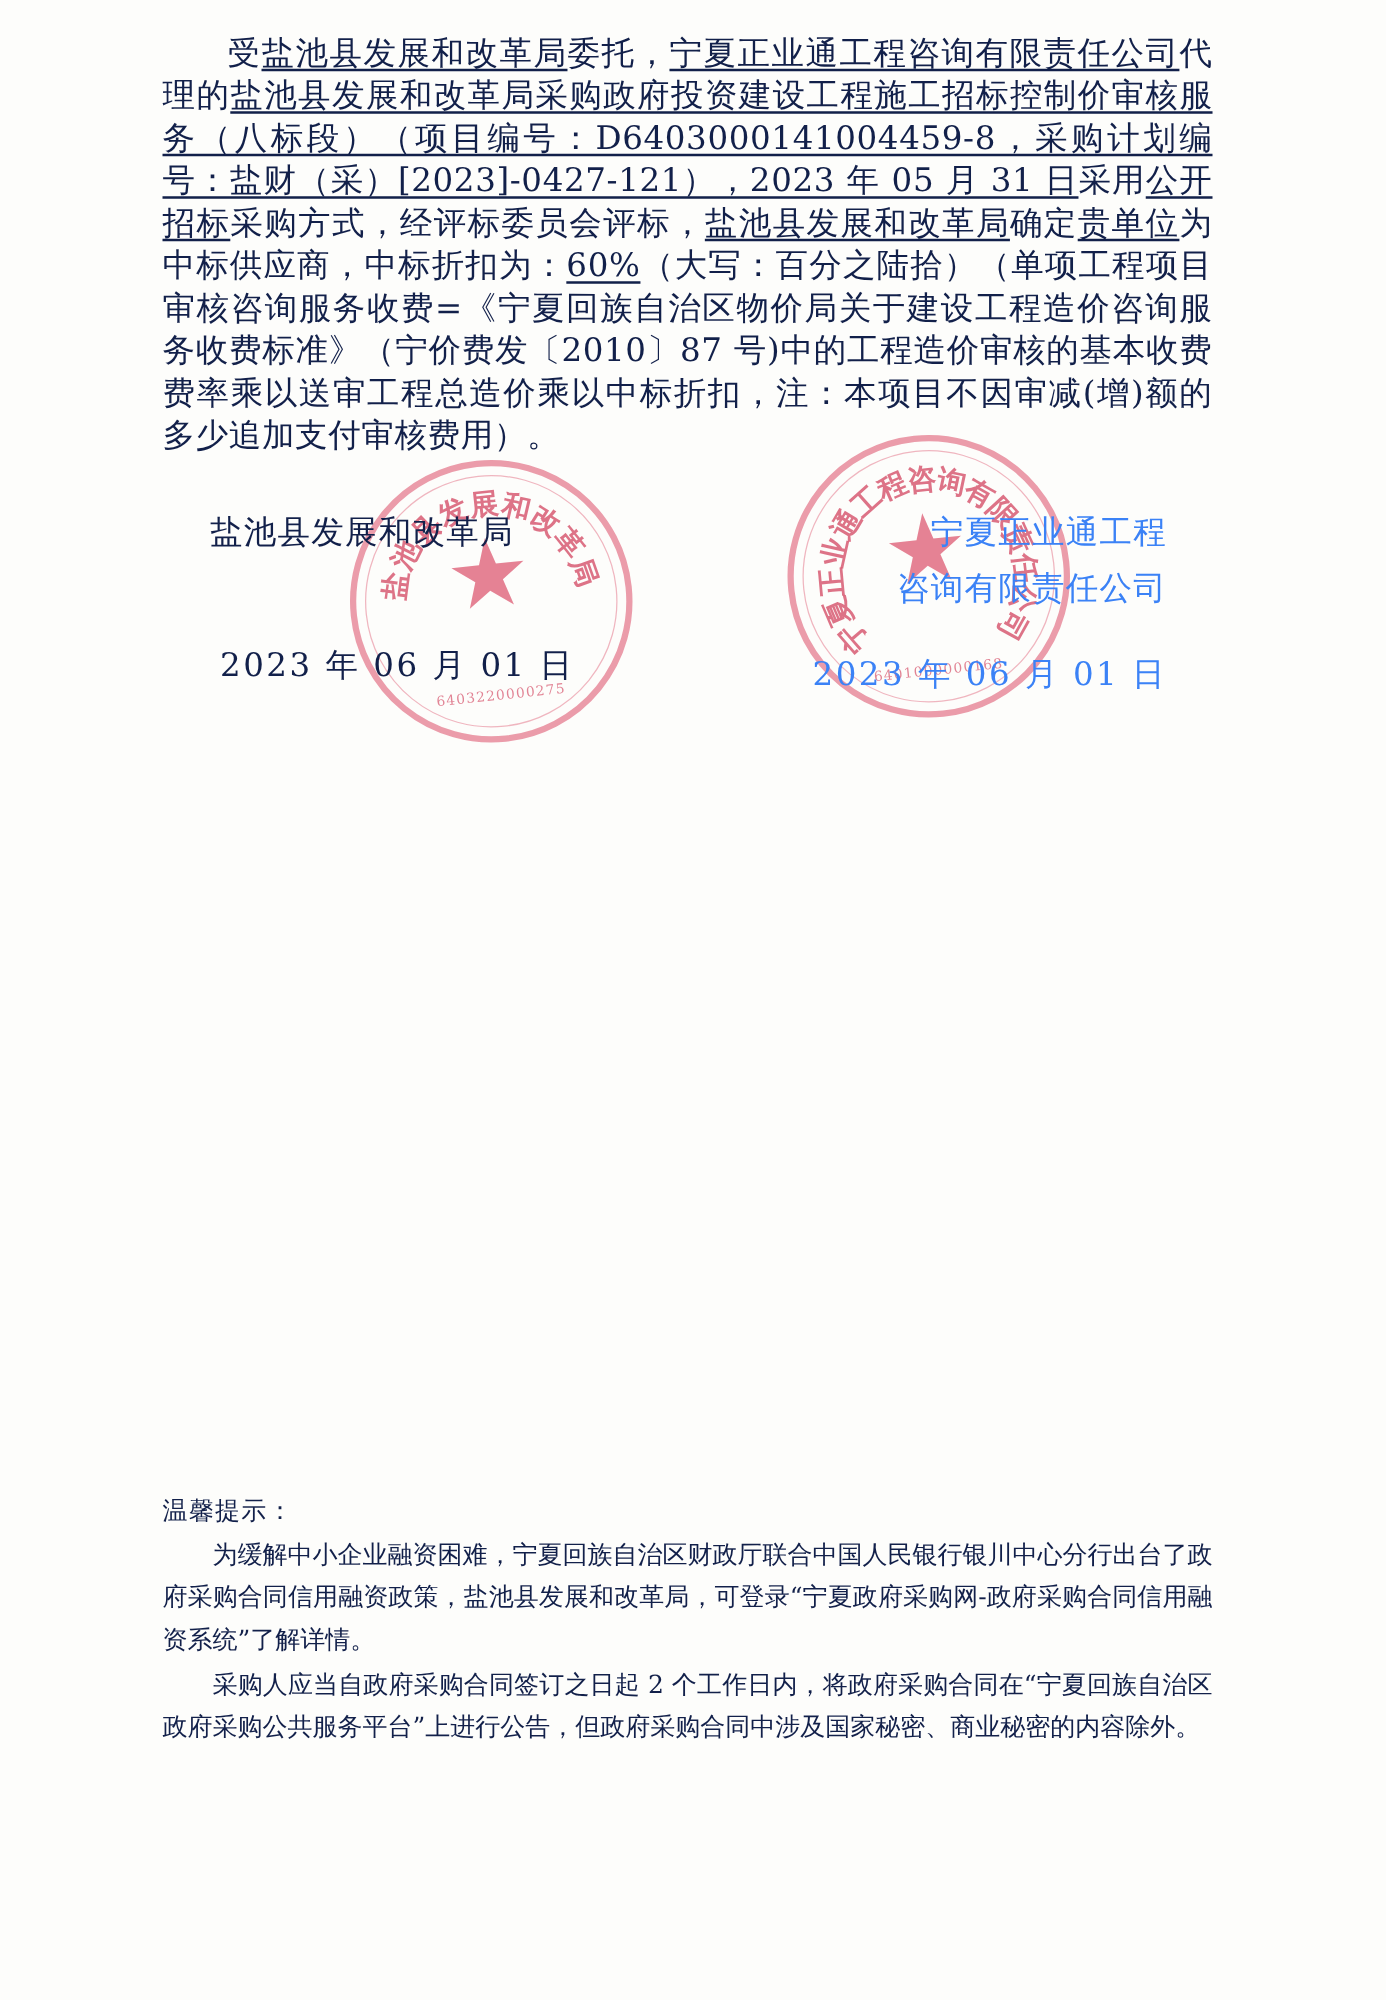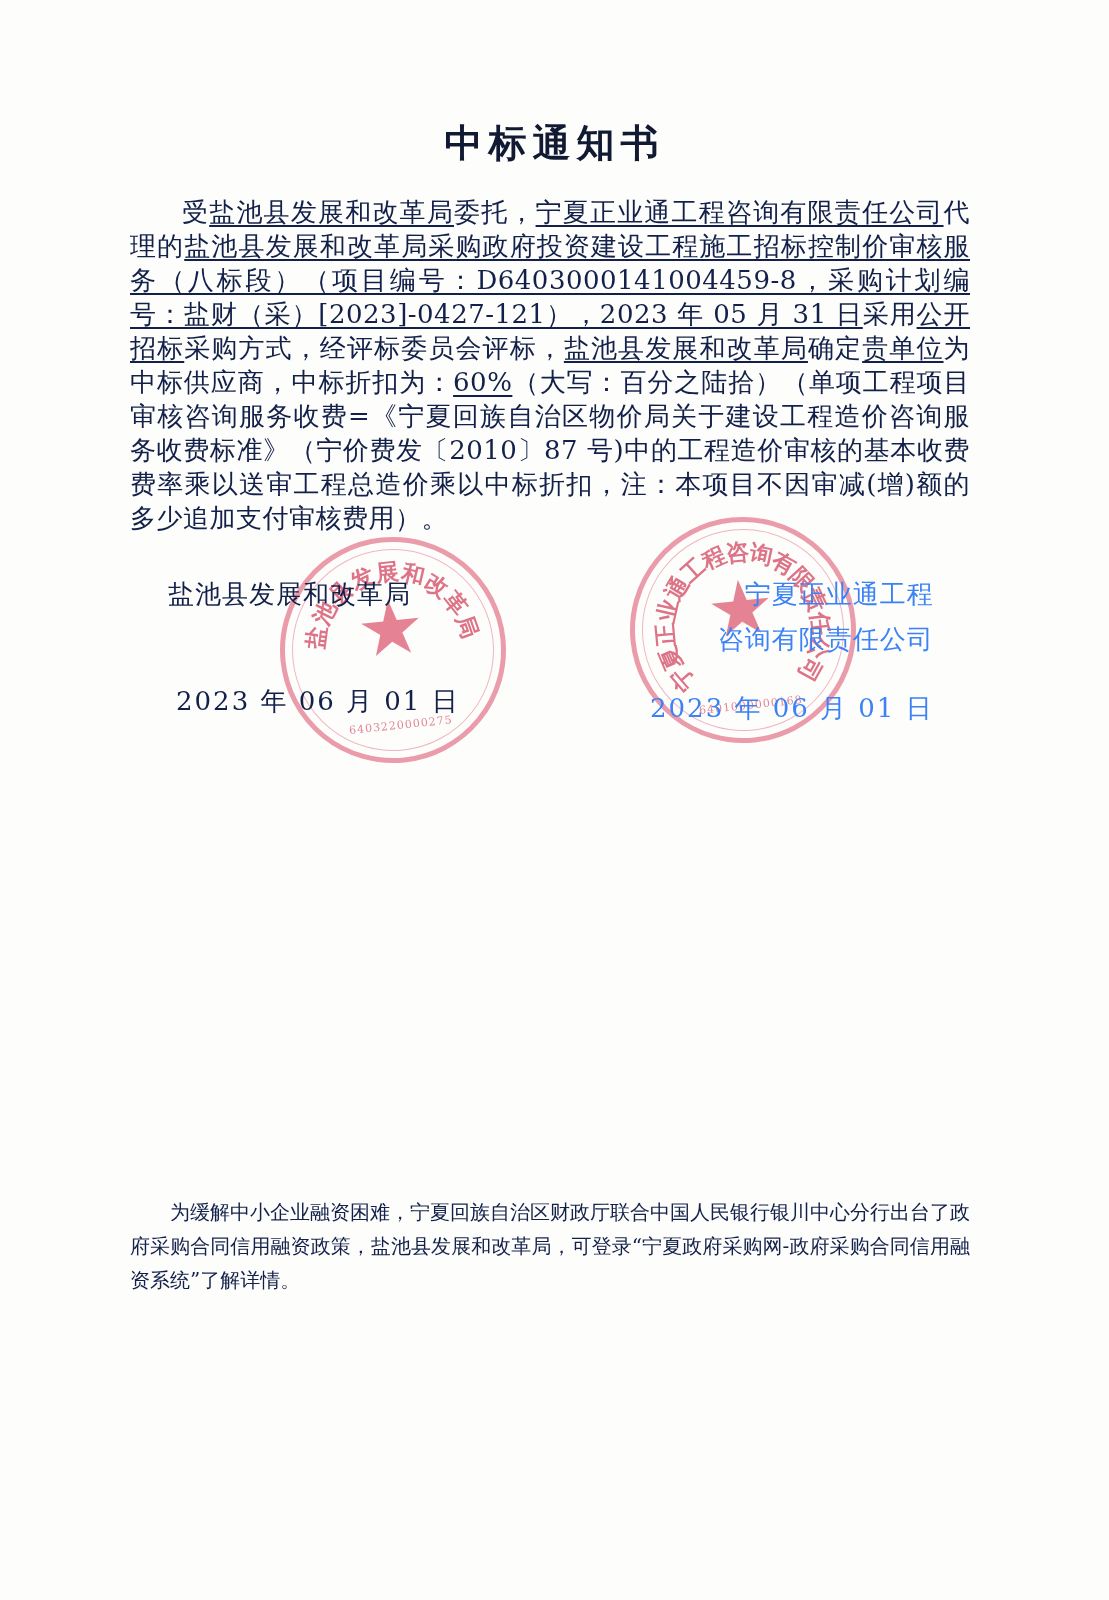--- a/index.html
+++ b/index.html
@@ -175,21 +175,20 @@
     text-indent: 2em;
     text-align: justify;
     text-justify: inter-ideograph;
   }
 </style>
 </head>
 <body>
 
 <div class="page">
 
-  <h1 class="doc-title">中标通知书</h1>
 
 
   <div class="body-block">
     <p class="para"><span>受</span><span class="u">盐池县发展和改革局</span><span>委托，</span><span class="u">宁夏正业通工程咨询有限责任公司</span><span>代理的</span><span class="u">盐池县发展和改革局采购政府投资建设工程施工招标控制价审核服务（八标段）（项目编号：D6403000141004459-8，采购计划编号：盐财（采）[2023]-0427-121），2023 年 05 月 31 日</span><span>采用</span><span class="u">公开招标</span><span>采购方式，经评标委员会评标，</span><span class="u">盐池县发展和改革局</span><span>确定</span><span class="u">贵单位</span><span>为中标供应商，中标折扣为：</span><span class="u">60%</span><span>（大写：百分之陆拾）（单项工程项目审核咨询服务收费=《宁夏回族自治区物价局关于建设工程造价咨询服务收费标准》（宁价费发〔2010〕87 号)中的工程造价审核的基本收费费率乘以送审工程总造价乘以中标折扣，注：本项目不因审减(增)额的多少追加支付审核费用）。</span></p>
 
   </div>
 
   <div class="sig-area">
 
     <div class="seal" id="seal-left">
@@ -238,16 +237,18 @@
     </div>
 
     <div class="sig-right">
       <span>宁夏正业通工程</span>
       <span class="line2">咨询有限责任公司</span>
       <span class="date">2023 年 06 月 01 日</span>
     </div>
   </div>
 
   <div class="tips">
+    <div class="tips-title">温馨提示：</div>
     <p>为缓解中小企业融资困难，宁夏回族自治区财政厅联合中国人民银行银川中心分行出台了政府采购合同信用融资政策，盐池县发展和改革局，可登录“宁夏政府采购网-政府采购合同信用融资系统”了解详情。</p>
+    <p>采购人应当自政府采购合同签订之日起 2 个工作日内，将政府采购合同在“宁夏回族自治区政府采购公共服务平台”上进行公告，但政府采购合同中涉及国家秘密、商业秘密的内容除外。</p>
   </div>
 
 </div>
 
 </body></html>

